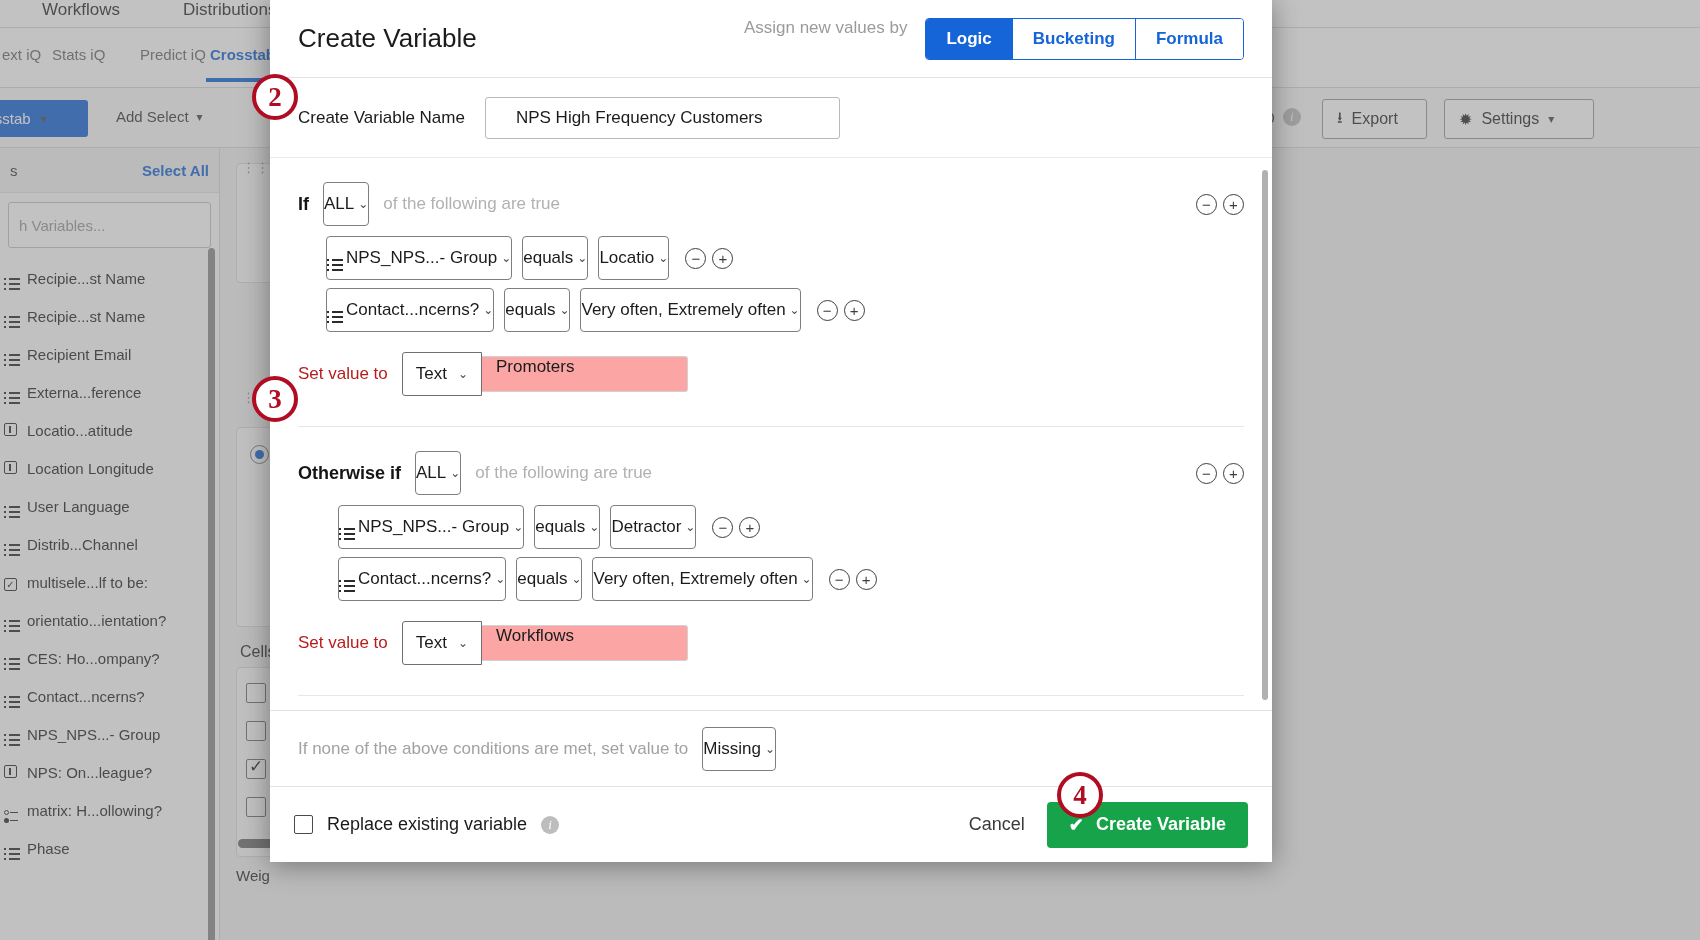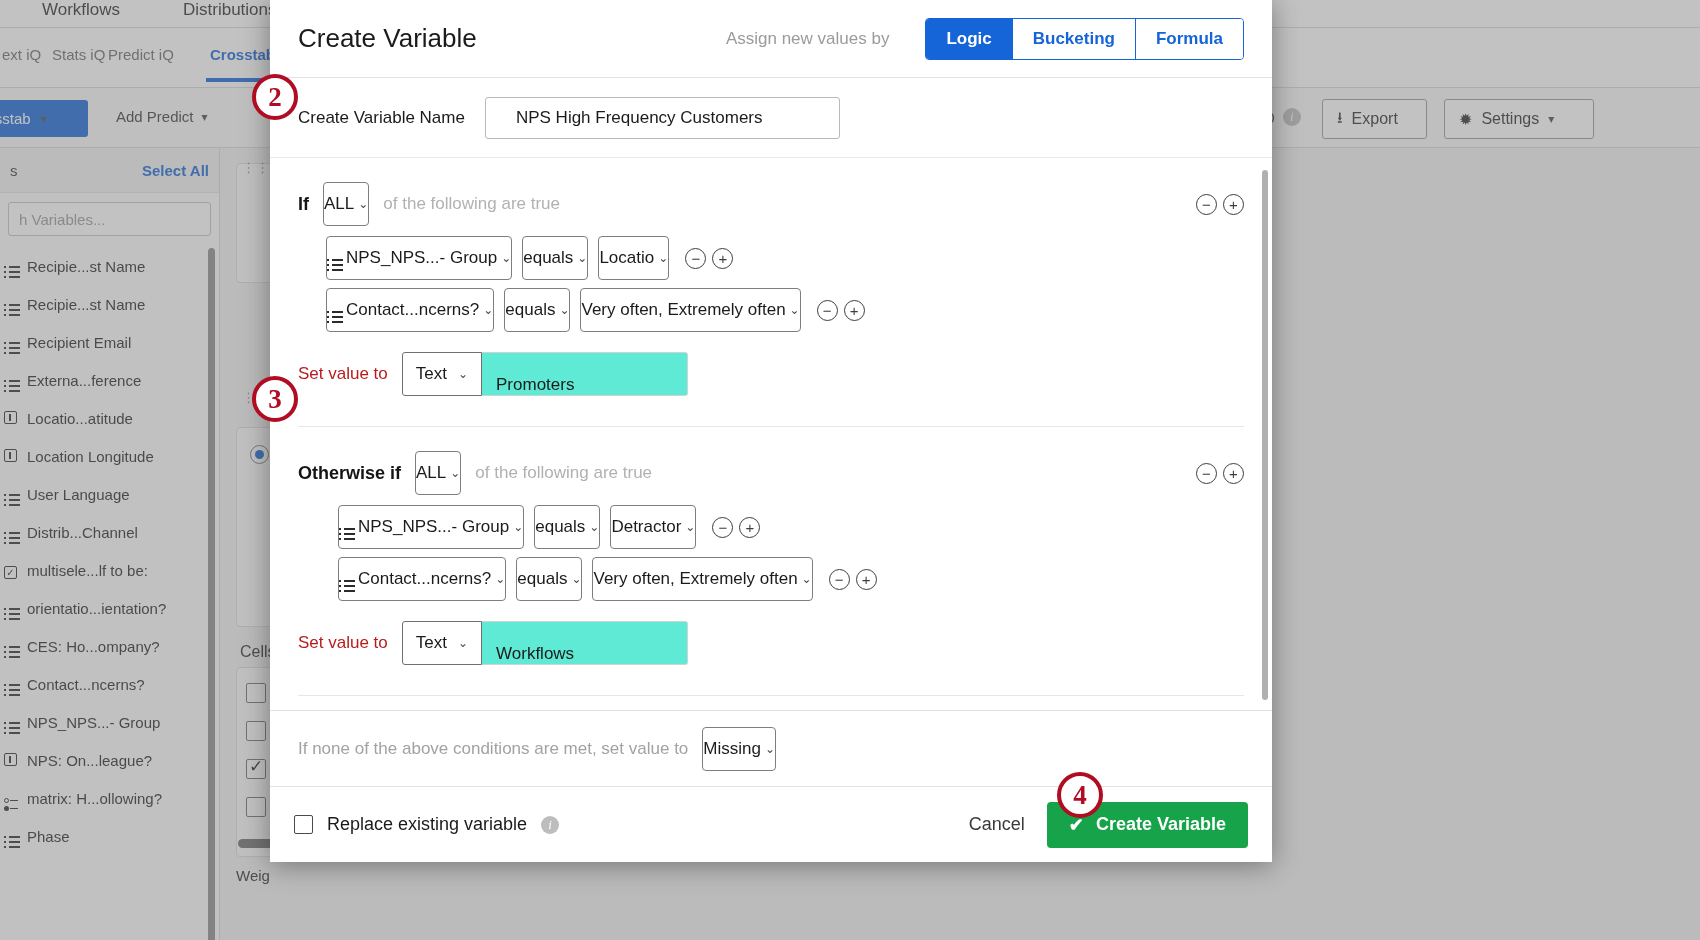--- a/index.html
+++ b/index.html
@@ -60,21 +60,21 @@
     position: absolute; top: 148px; left: 0; width: 220px; bottom: 0;
     background: #fdfdfd; border-right: 1px solid #d9d9d9;
   }
   .lp-head {
     height: 45px; display: flex; align-items: center; justify-content: space-between;
     padding: 0 10px; font-size: 15px; color: #3a3a3a; background: #f2f2f2;
     border-bottom: 1px solid #e0e0e0;
   }
   .lp-head .select-all { color: #1565d8; font-weight: bold; }
   .lp-search {
-    margin: 9px 8px; height: 34px; border: 1px solid #c4c4c4; border-radius: 3px;
+    margin: 9px 8px; height: 46px; border: 1px solid #c4c4c4; border-radius: 3px;
     display: flex; align-items: center; padding: 0 10px; font-size: 15px; color: #9a9a9a;
     background: #fff;
   }
   .lp-list { padding-top: 2px; }
   .lp-item {
     height: 38px; display: flex; align-items: center; gap: 8px; padding-left: 4px;
     font-size: 15px; color: #262626; white-space: nowrap;
   }
   .vicon { width: 15px; flex: 0 0 15px; display:inline-block; }
   .lp-scroll {
@@ -112,21 +112,21 @@
     position: absolute; left: 270px; top: 0; width: 1002px; height: 862px;
     background: #ffffff; z-index: 60;
     box-shadow: 0 3px 26px rgba(0,0,0,0.38);
     display: flex; flex-direction: column;
   }
   .modal-header {
     height: 78px; display: flex; align-items: center; padding: 0 28px;
     border-bottom: 1px solid #e3e3e3; flex: 0 0 78px;
   }
   .modal-title { font-size: 26px; color: #1b1b1b; font-weight: normal; }
-  .assign-wrap { margin-left: auto; display: flex; align-items: center; gap: 36px; }
+  .assign-wrap { margin-left: auto; display: flex; gap: 18px; }
   .assign-label { font-size: 17px; color: #9b9b9b; }
   .seg { display: flex; border: 1px solid #1565d8; border-radius: 4px; overflow: hidden; }
   .seg-btn {
     padding: 0 20px; height: 40px; display: flex; align-items: center; justify-content: center;
     font-size: 17px; color: #1565d8; background: #fff;
     border-right: 1px solid #1565d8; font-weight: bold; min-width: 76px;
   }
   .seg-btn:last-child { border-right: none; }
   .seg-btn.active { background: #1565d8; color: #fff; }
 
@@ -168,22 +168,22 @@
   }
   .listicon i { display: block; height: 2px; background: #2b2b2b; width: 11px; margin-left: 5px; position: relative; }
   .listicon i::before { content:""; position:absolute; left:-5px; top:0; width:2px; height:2px; background:#2b2b2b;}
   .setval-row { display: flex; align-items: center; gap: 0; margin: 20px 0 4px 0; }
   .setval-label { font-size: 17px; color: #b91c1c; margin-right: 14px; }
   .setval-type {
     border: 1px solid #6f6f6f; border-radius: 3px 0 0 3px; background: #fff; height: 44px;
     display: inline-flex; align-items: center; gap: 11px; padding: 0 13px; font-size: 17px; color: #1b1b1b;
   }
   .setval-text {
-    border: 1px solid #d2d2d2; border-left: none; border-radius: 0 3px 3px 0; background: #5eead4;
-    height: 44px; width: 206px; display: inline-flex; align-items: flex-end; padding: 0 14px;
+    border: 1px solid #d2d2d2; border-left: none; border-radius: 0 3px 3px 0; background: #fca5a5;
+    height: 36px; width: 206px; display: inline-flex; align-items: flex-start; padding: 0 14px;
     font-size: 17px; color: #1b1b1b;
   }
   .divider { height: 1px; background: #e6e6e6; margin: 16px 28px 0 28px; }
 
   .addrow { display: flex; align-items: center; justify-content: center; gap: 80px; padding: 20px 0 22px 0; }
 
   .none-row {
     flex: 0 0 76px; border-top: 1px solid #e3e3e3; display: flex; align-items: center;
     padding: 0 28px; gap: 14px;
   }
@@ -225,31 +225,31 @@
 <div id="app-backdrop">
 
   <div class="bg-topnav">
     <div class="navitem" style="left:42px;top:0px;">Workflows</div>
     <div class="navitem" style="left:183px;top:0px;">Distributions</div>
   </div>
 
   <div class="bg-subnav">
     <div class="tab" style="left:2px;">ext iQ</div>
     <div class="tab" style="left:52px;">Stats iQ</div>
-    <div class="tab" style="left:108px;">Predict iQ</div>
+    <div class="tab" style="left:140px;">Predict iQ</div>
     <div class="tab active" style="left:210px;">Crosstab</div>
   </div>
 
   <div class="bg-toolbar">
     <div class="btn-blue">
       <span>rosstab</span>
       <span class="caret">▾</span>
     </div>
     <div class="tb-text" style="left:116px;">
-      <span>Add Predict</span>
+      <span>Add Select</span>
       <span class="caret">▾</span>
     </div>
     <div class="tb-text" style="left:1258px;">
       <span>50</span>
       <span class="info-i">i</span>
     </div>
     <div class="tb-btn" style="left:1322px;width:105px;">
       <span>⭳</span>
       <span>Export</span>
     </div>

